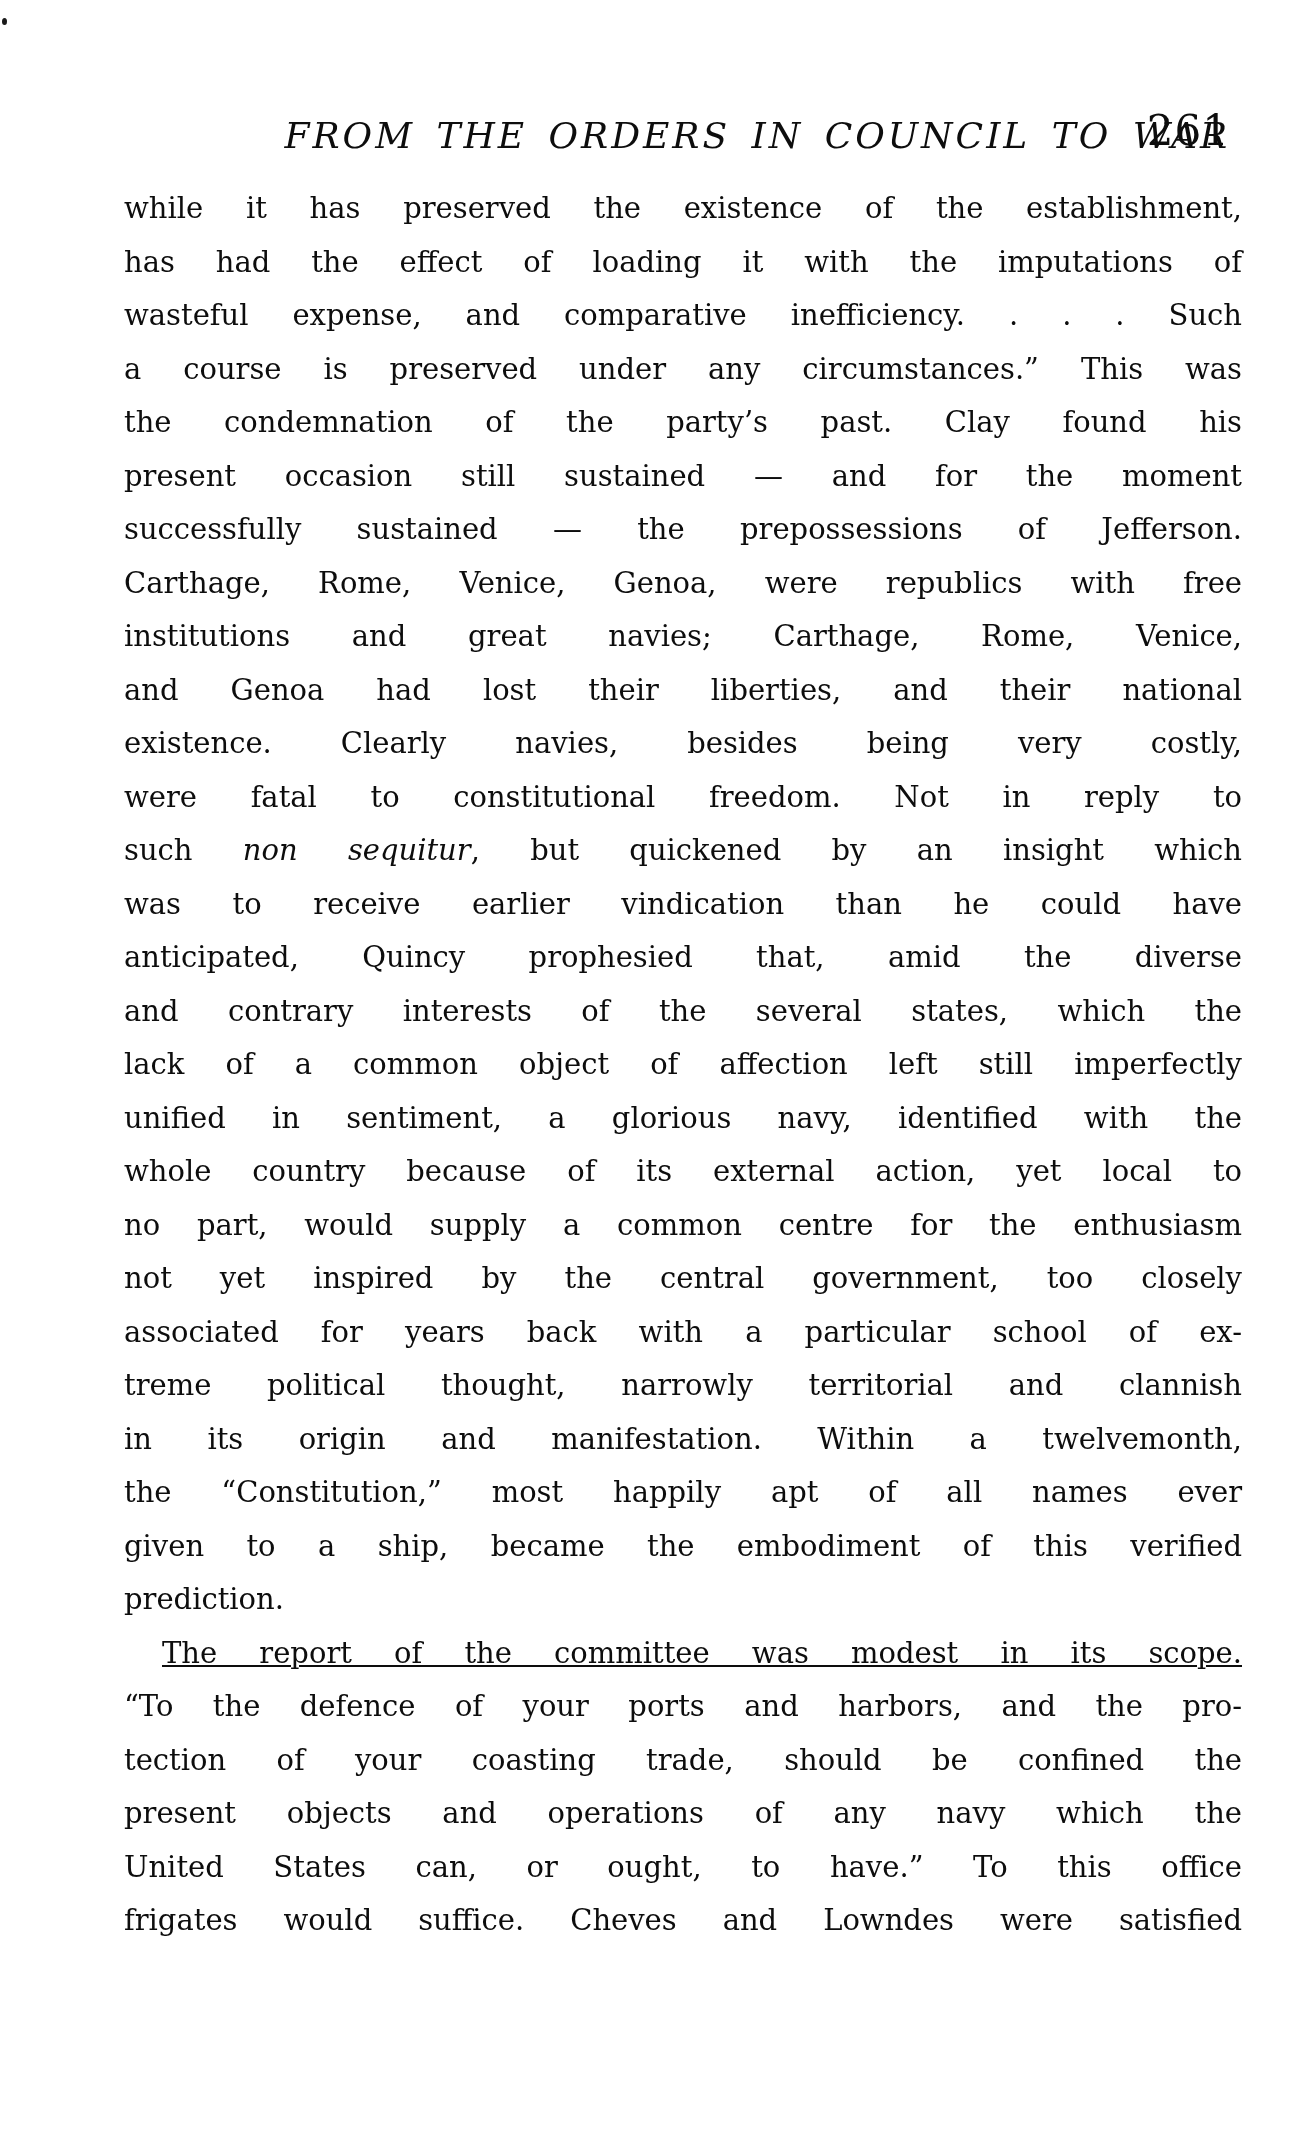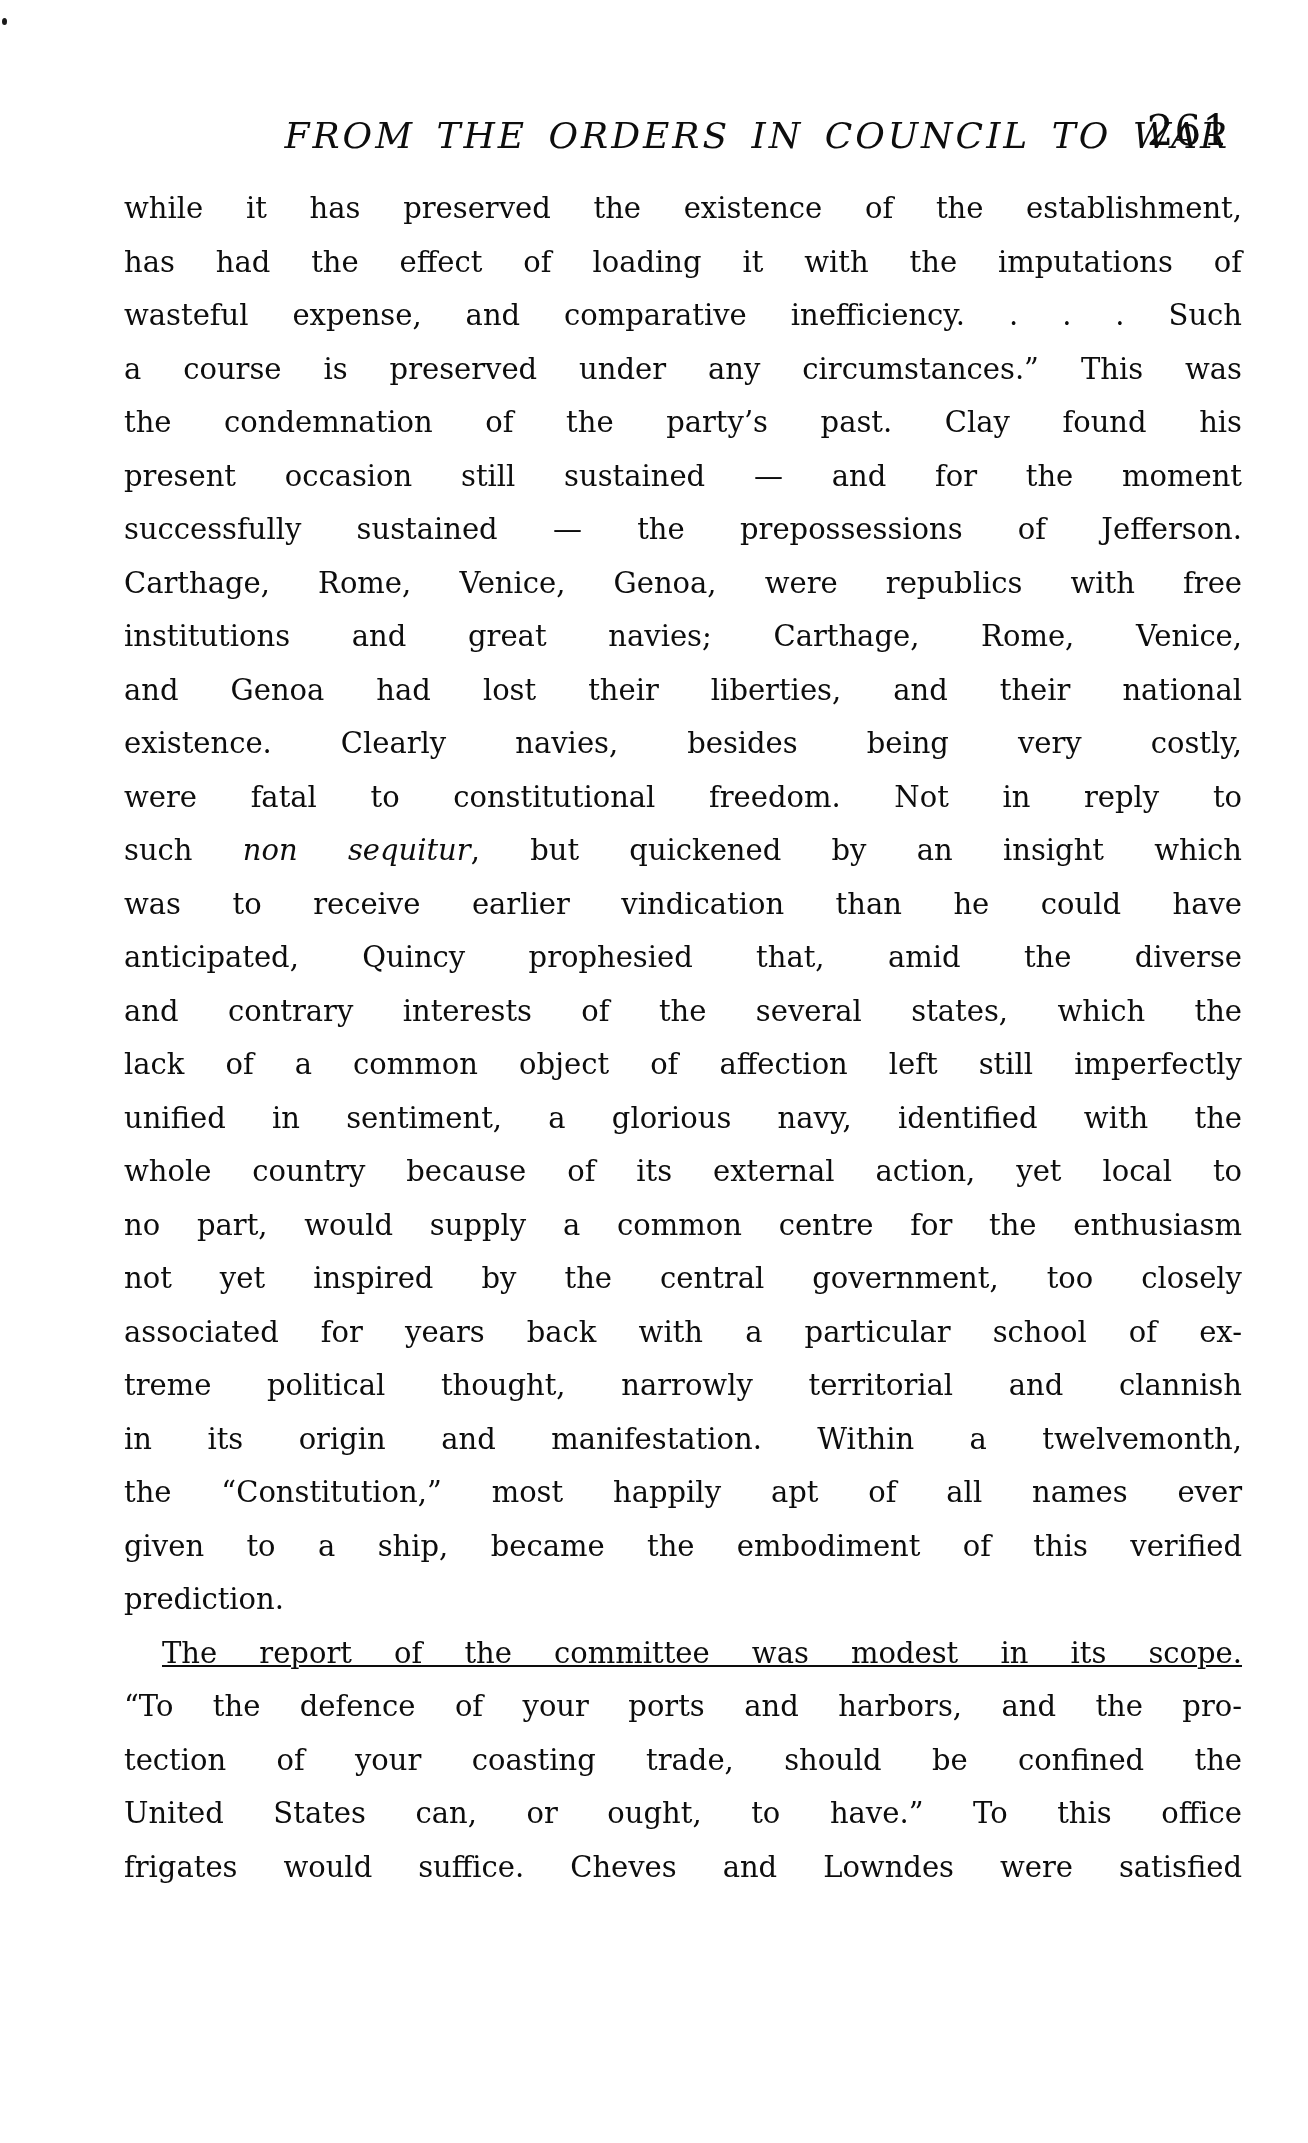--- a/index.html
+++ b/index.html
@@ -106,16 +106,17 @@
       <div class="line">not yet inspired by the central government, too closely</div>
       <div class="line">associated for years back with a particular school of ex-</div>
       <div class="line">treme political thought, narrowly territorial and clannish</div>
       <div class="line">in its origin and manifestation.  Within a twelvemonth,</div>
       <div class="line">the “Constitution,” most happily apt of all names ever</div>
       <div class="line">given to a ship, became the embodiment of this verified</div>
       <div class="line no-just">prediction.</div>
       <div class="line indent">The report of the committee was modest in its scope.</div>
       <div class="line">“To the defence of your ports and harbors, and the pro-</div>
       <div class="line">tection of your coasting trade, should be confined the</div>
+      <div class="line">present objects and operations of any navy which the</div>
       <div class="line">United States can, or ought, to have.”  To this office</div>
       <div class="line">frigates would suffice.  Cheves and Lowndes were satisfied</div>
     </div>
 </div>
 
 </body></html>

